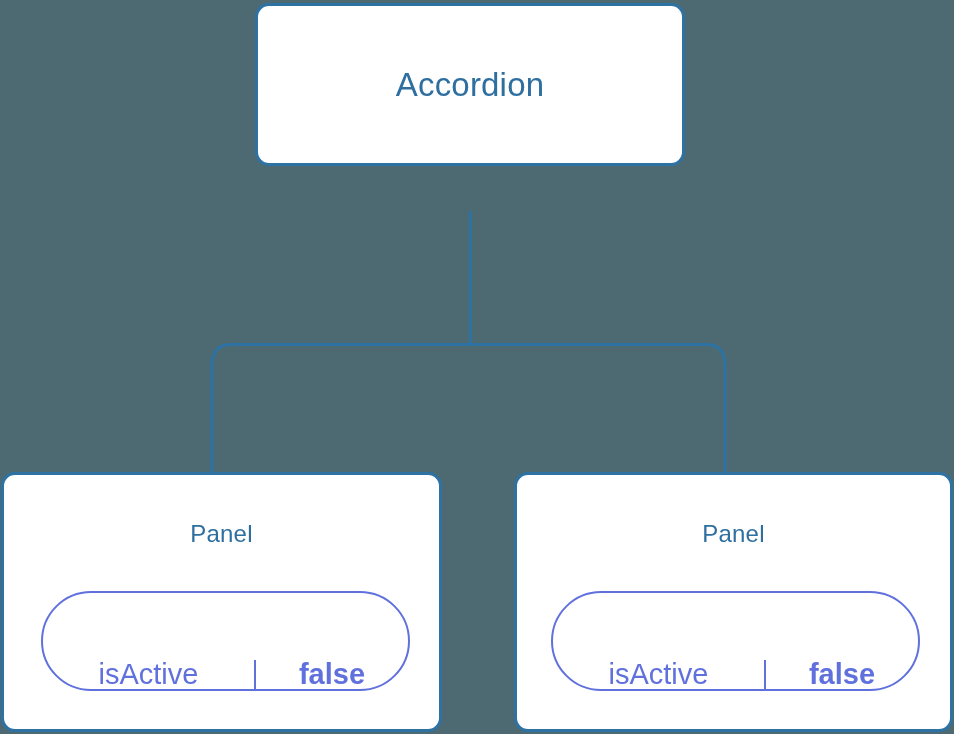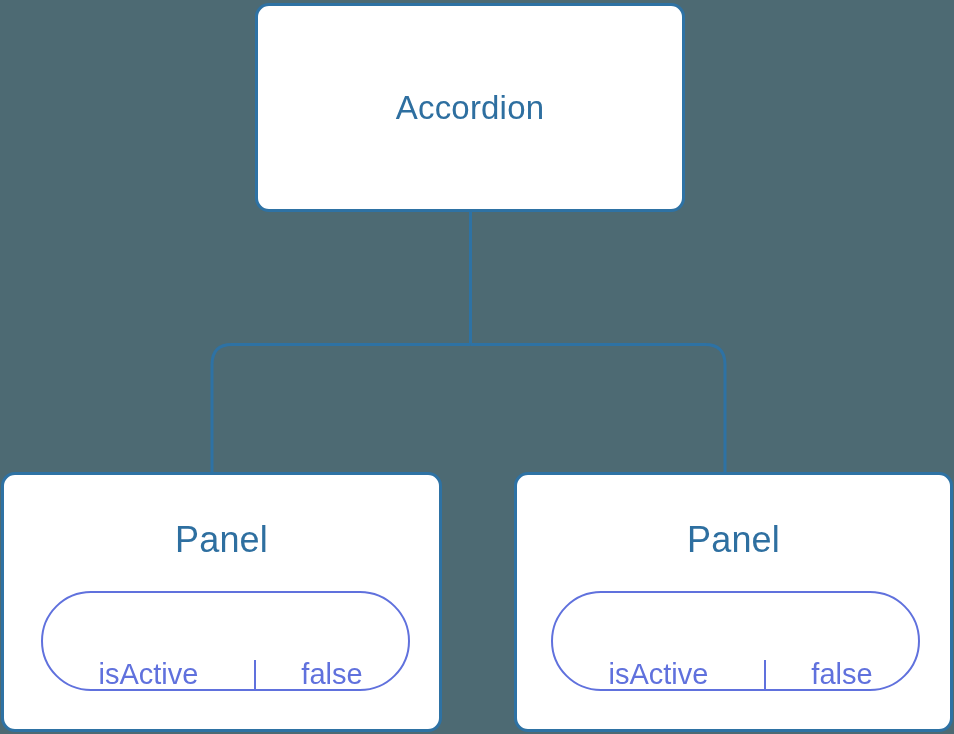--- a/index.html
+++ b/index.html
@@ -34,21 +34,21 @@
     border: 3px solid #2e72a4;
     border-radius: 14px;
     display: flex;
     flex-direction: column;
     align-items: center;
   }
   .node-root {
     left: 255px;
     top: 3px;
     width: 430px;
-    height: 209px;
+    height: 163px;
     justify-content: center;
   }
   .node-leaf-left {
     left: 1px;
     top: 472px;
     width: 441px;
     height: 260px;
     justify-content: flex-start;
   }
   .node-leaf-right {
@@ -62,21 +62,21 @@
     color: #2e6fa0;
     font-size: 33px;
     font-weight: 400;
     letter-spacing: 0.2px;
     line-height: 1;
     white-space: nowrap;
   }
   .node-leaf-left .node-title,
   .node-leaf-right .node-title {
     margin-top: 47px;
-    font-size: 36px;
+    font-size: 24px;
   }
   .state-pill {
     position: absolute;
     top: 116px;
     box-sizing: border-box;
     height: 100px;
     border: 2px solid #6071dd;
     border-radius: 50px;
     display: flex;
     align-items: flex-end;
@@ -93,20 +93,21 @@
     font-size: 29px;
     line-height: 1;
     white-space: nowrap;
   }
   .pill-key {
     flex: 0 0 211px;
     border-right: 2px solid #6071dd;
   }
   .pill-val {
     flex: 1 1 auto;
+    font-weight: bold;
   }
 </style>
 </head>
 <body>
 
 <div id="canvas">
 
   <svg class="edges" viewBox="0 0 954 734" width="954" height="734" xmlns="http://www.w3.org/2000/svg">
     <g fill="none" stroke="#2e72a4" stroke-width="3" stroke-linecap="butt" stroke-linejoin="round">
       <path d="M 470.5 211 L 470.5 344.5"></path>

